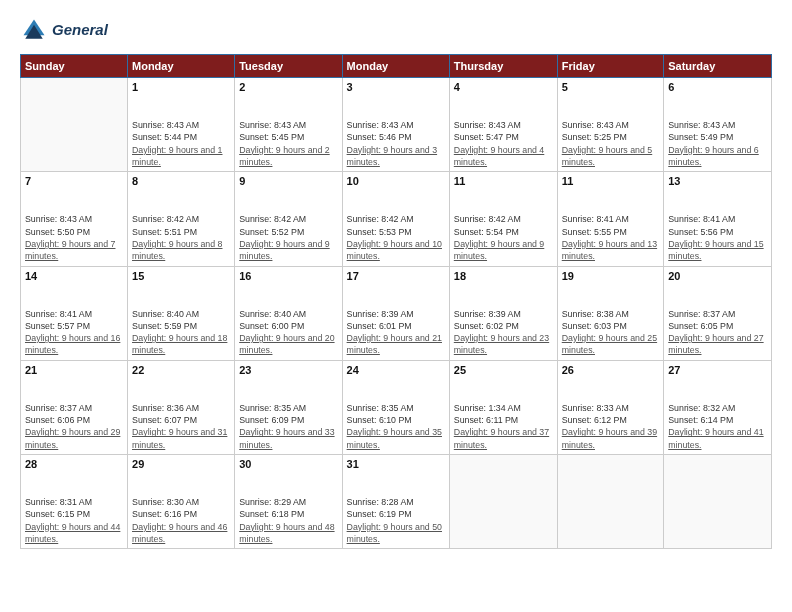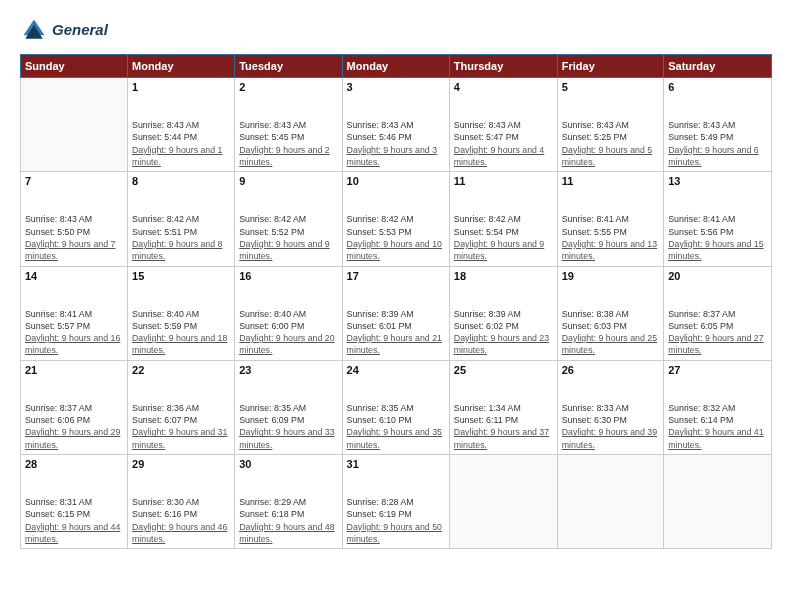--- a/index.html
+++ b/index.html
@@ -223,21 +223,21 @@
           <td>
             <span class="day-num">24</span>
             <div class="day-info"><span>Sunrise: 8:35 AM</span><br><span>Sunset: 6:10 PM</span><br><span class="daylight">Daylight: 9 hours and 35 minutes.</span></div>
           </td>
           <td>
             <span class="day-num">25</span>
             <div class="day-info"><span>Sunrise: 1:34 AM</span><br><span>Sunset: 6:11 PM</span><br><span class="daylight">Daylight: 9 hours and 37 minutes.</span></div>
           </td>
           <td>
             <span class="day-num">26</span>
-            <div class="day-info"><span>Sunrise: 8:33 AM</span><br><span>Sunset: 6:30 PM</span><br><span class="daylight">Daylight: 9 hours and 39 minutes.</span></div>
+            <div class="day-info"><span>Sunrise: 8:33 AM</span><br><span>Sunset: 6:12 PM</span><br><span class="daylight">Daylight: 9 hours and 39 minutes.</span></div>
           </td>
           <td>
             <span class="day-num">27</span>
             <div class="day-info"><span>Sunrise: 8:32 AM</span><br><span>Sunset: 6:14 PM</span><br><span class="daylight">Daylight: 9 hours and 41 minutes.</span></div>
           </td>
         </tr>
         <tr>
           <td>
             <span class="day-num">28</span>
             <div class="day-info"><span>Sunrise: 8:31 AM</span><br><span>Sunset: 6:15 PM</span><br><span class="daylight">Daylight: 9 hours and 44 minutes.</span></div>

